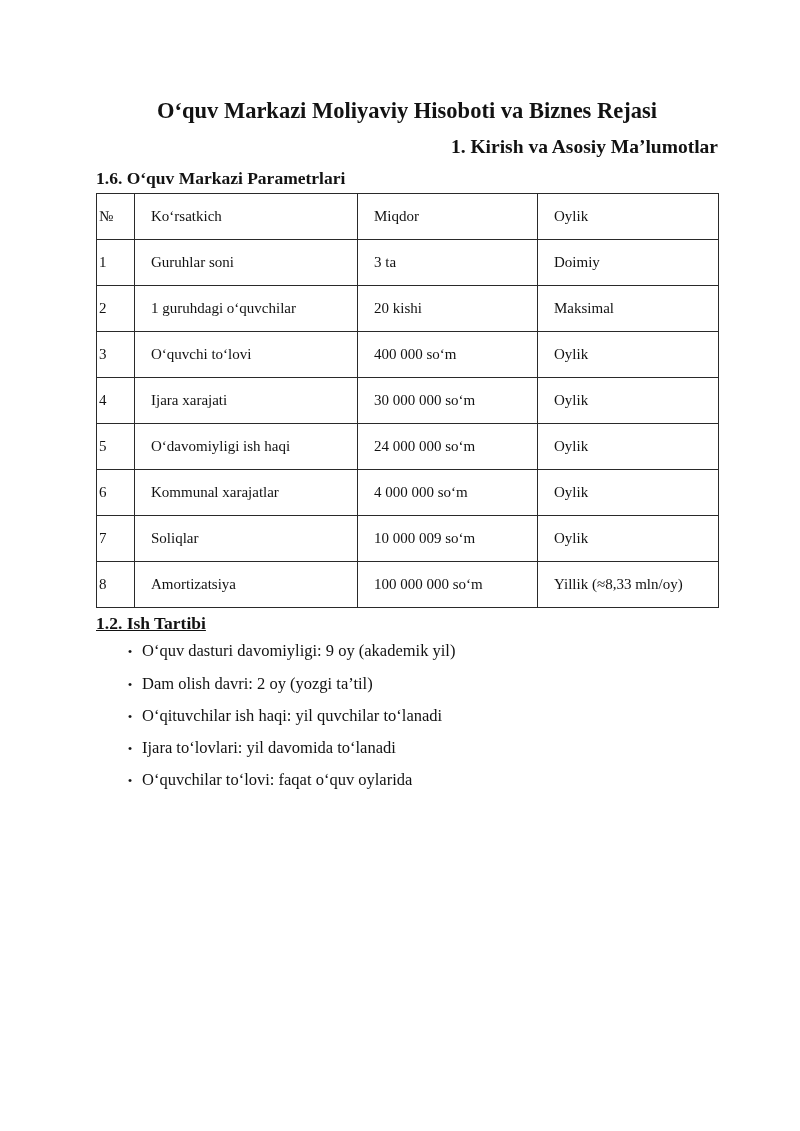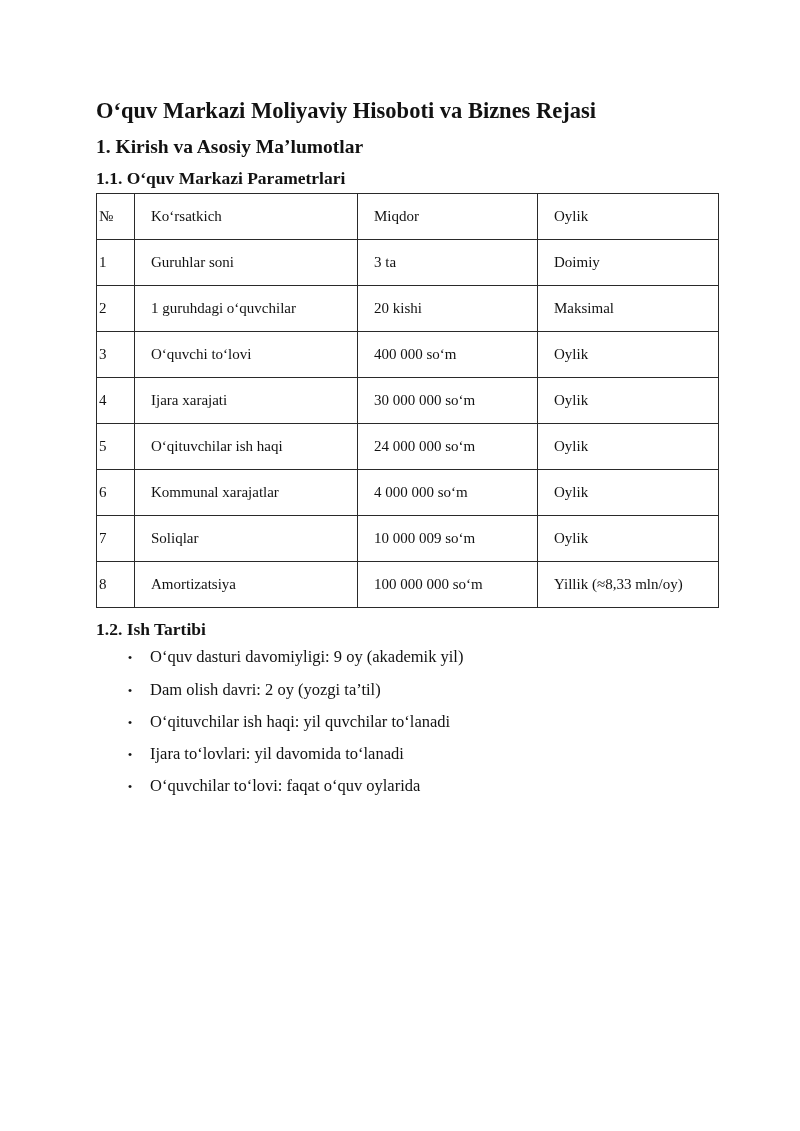--- a/index.html
+++ b/index.html
@@ -20,36 +20,39 @@
     position: absolute;
     left: 96px;
     top: 97px;
     width: 622px;
   }
   .doc-title {
     font-size: 22.5px;
     font-weight: bold;
     line-height: 1.2;
     margin: 0 0 11px 0;
+    text-align: center;
   }
   .h-section {
     font-size: 19.5px;
     font-weight: bold;
     line-height: 1.2;
     margin: 0 0 10px 0;
+    text-align: right;
   }
   .h-subsection {
     font-size: 17.5px;
     font-weight: bold;
     line-height: 1.2;
     margin: 0 0 4px 0;
   }
   .h-subsection.after-table {
-    margin-top: 11px;
+    margin-top: 5px;
     margin-bottom: 6px;
+    text-decoration: underline;
   }
   table.params {
     border-collapse: collapse;
     table-layout: fixed;
     width: 622px;
   }
   table.params th,
   table.params td {
     border: 1px solid #2a2a2a;
     height: 45px;
@@ -78,34 +81,33 @@
     font-size: 16.5px;
     line-height: 1.28;
   }
   ul.worklist .bullet {
     flex: 0 0 24px;
     text-align: center;
     font-size: 13px;
   }
   ul.worklist .li-text {
     flex: 1;
-    margin-left: 8px;
   }
 </style>
 </head>
 <body>
 
 <div class="page">
   <div class="content">
 
     <h1 class="doc-title">O‘quv Markazi Moliyaviy Hisoboti va Biznes Rejasi</h1>
 
     <h2 class="h-section">1. Kirish va Asosiy Ma’lumotlar</h2>
 
-    <h3 class="h-subsection">1.1. O‘quv Markazi Parametrlari</h3>
+    <h3 class="h-subsection">1.6. O‘quv Markazi Parametrlari</h3>
 
     <table class="params">
       <colgroup>
         <col style="width:38px">
         <col style="width:223px">
         <col style="width:180px">
         <col style="width:181px">
       </colgroup>
       <thead>
         <tr>
@@ -135,21 +137,21 @@
           <td>Oylik</td>
         </tr>
         <tr>
           <td class="col-no">4</td>
           <td>Ijara xarajati</td>
           <td>30 000 000 so‘m</td>
           <td>Oylik</td>
         </tr>
         <tr>
           <td class="col-no">5</td>
-          <td>O‘qituvchilar ish haqi</td>
+          <td>O‘davomiyligi ish haqi</td>
           <td>24 000 000 so‘m</td>
           <td>Oylik</td>
         </tr>
         <tr>
           <td class="col-no">6</td>
           <td>Kommunal xarajatlar</td>
           <td>4 000 000 so‘m</td>
           <td>Oylik</td>
         </tr>
         <tr>

